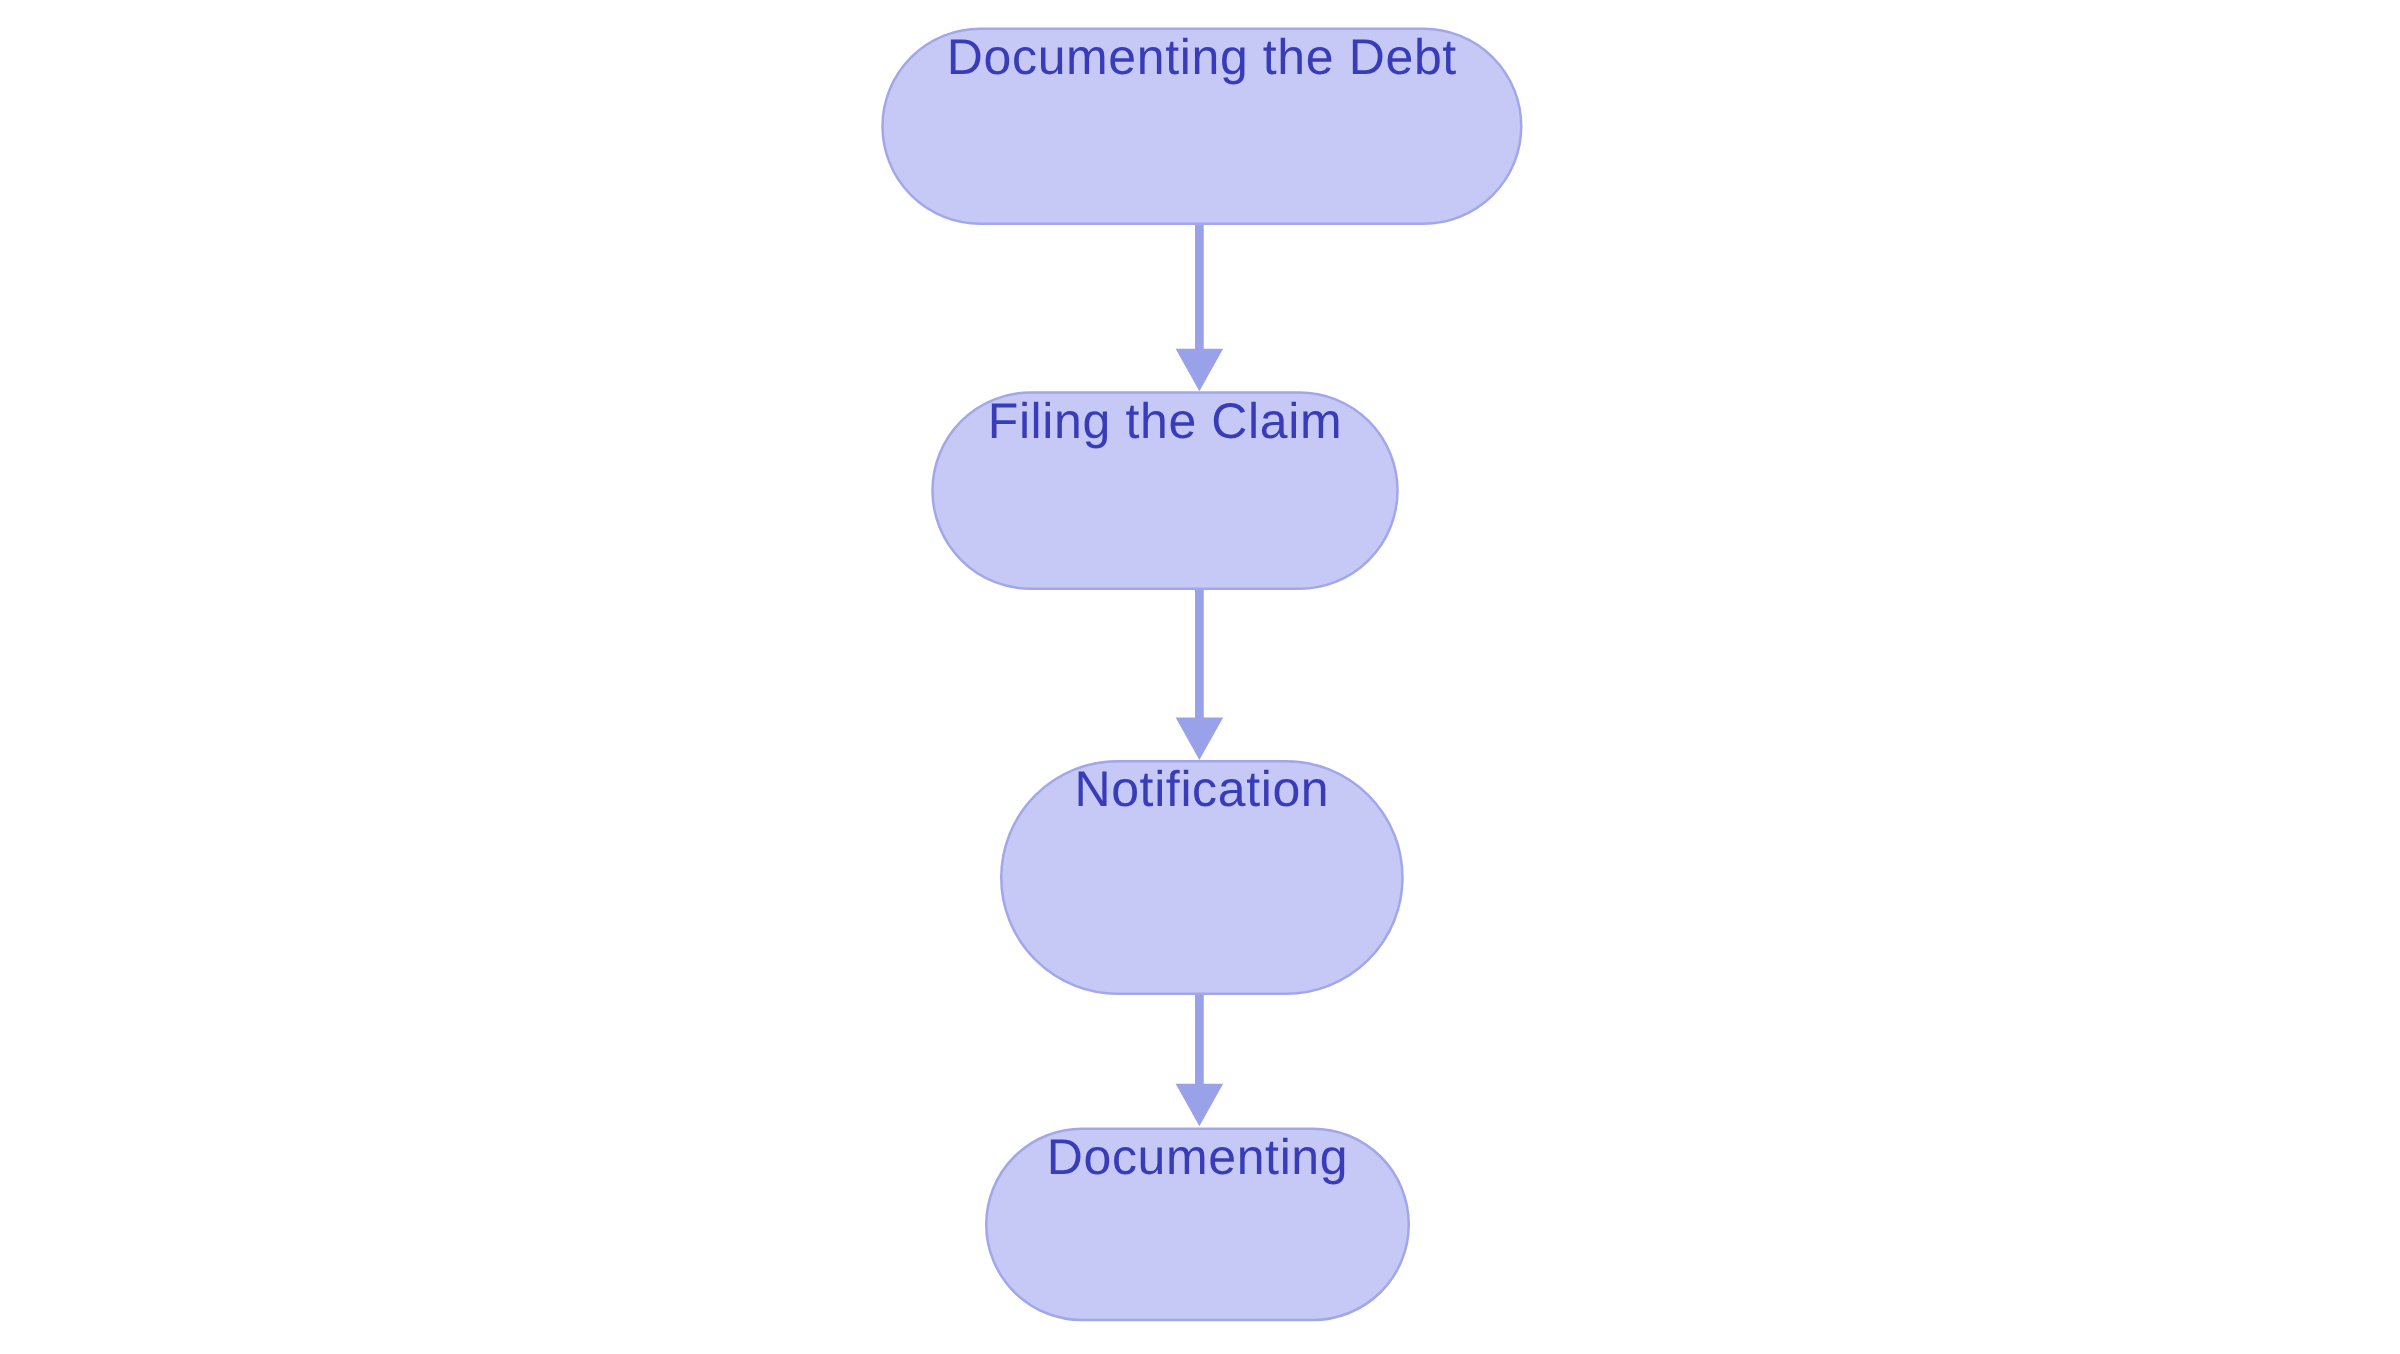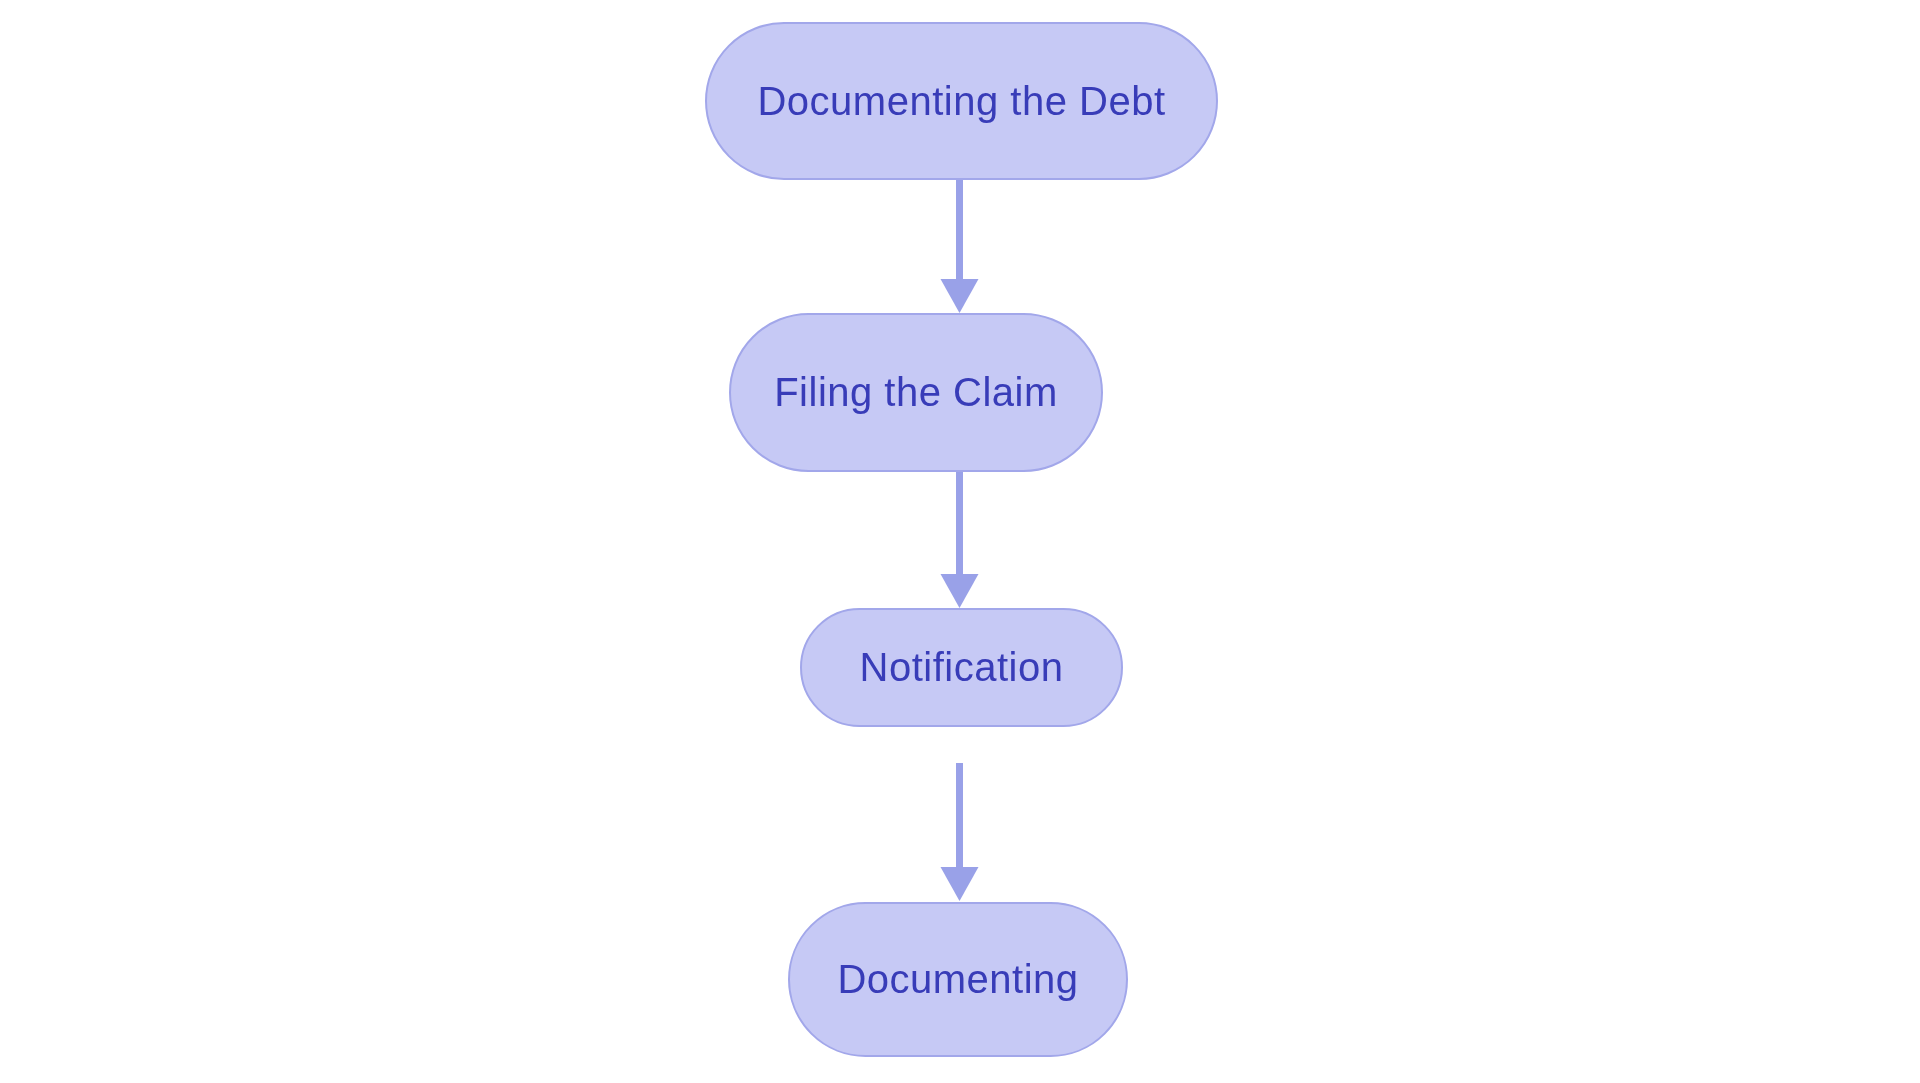--- a/index.html
+++ b/index.html
@@ -33,38 +33,37 @@
     stroke-width: 7;
     fill: none;
   }
   .edge-head {
     fill: var(--arrow);
     stroke: none;
   }
   .node {
     position: absolute;
     display: flex;
-    align-items: center;
     justify-content: center;
     background: var(--node-fill);
     border: 2.5px solid var(--node-border);
     border-radius: 999px;
     z-index: 1;
   }
   .node-label {
     color: var(--node-text);
     font-size: 40px;
     font-weight: 400;
     letter-spacing: 0.5px;
     white-space: nowrap;
     user-select: none;
   }
   .node-1 { left: 705px; top: 22px;  width: 513px; height: 158px; }
-  .node-2 { left: 729px; top: 313px; width: 374px; height: 159px; }
-  .node-3 { left: 800px; top: 608px; width: 323px; height: 119px; }
+  .node-2 { left: 745px; top: 313px; width: 374px; height: 159px; }
+  .node-3 { left: 800px; top: 608px; width: 323px; height: 188px; }
   .node-4 { left: 788px; top: 902px; width: 340px; height: 155px; }
 </style>
 </head>
 <body>
 
 <div class="canvas">
 
   <svg class="edges-layer" viewBox="0 0 1920 1083" xmlns="http://www.w3.org/2000/svg">
     <g>
       <line class="edge-line" x1="959.5" y1="178" x2="959.5" y2="282"></line>

